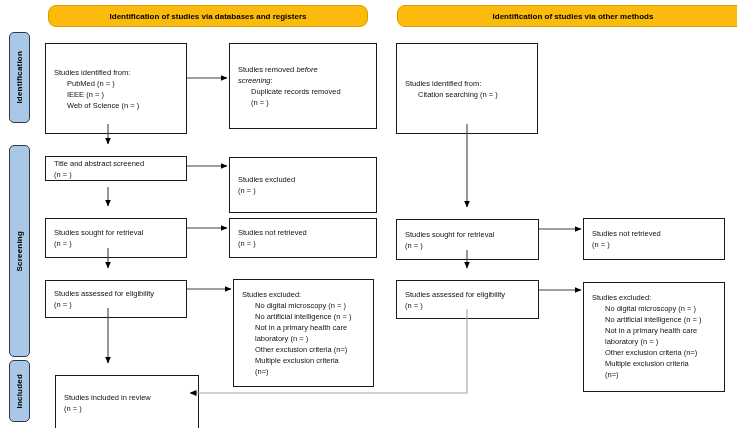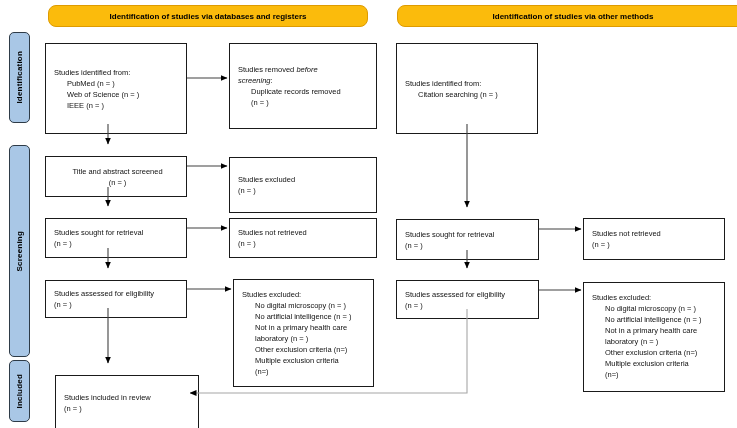--- a/index.html
+++ b/index.html
@@ -45,37 +45,37 @@
   <div class="stage" style="top:145px;height:212px;">
     <span>Screening</span>
   </div>
   <div class="stage" style="top:360px;height:62px;">
     <span>Included</span>
   </div>
 
   <div class="box" style="left:45px;top:33px;width:142px;height:91px;">
     <div class="ln">Studies identified from:</div>
     <div class="ln li">PubMed (n = )</div>
+    <div class="ln li">IEEE (n = )</div>
     <div class="ln li">Web of Science (n = )</div>
-    <div class="ln li">IEEE (n = )</div>
   </div>
 
   <div class="box" style="left:229px;top:33px;width:148px;height:86px;">
     <div class="ln"><span>Studies removed </span><span class="em">before</span></div>
     <div class="ln"><span class="em">screening</span><span>:</span></div>
     <div class="ln li">Duplicate records removed</div>
     <div class="ln li">(n = )</div>
   </div>
 
   <div class="box" style="left:396px;top:33px;width:142px;height:91px;">
     <div class="ln">Studies identified from:</div>
     <div class="ln li">Citation searching (n = )</div>
   </div>
 
-  <div class="box" style="left:45px;top:146px;width:142px;height:41px;align-items:center;">
+  <div class="box" style="left:45px;top:146px;width:142px;height:25px;">
     <div class="ln">Title and abstract screened</div>
     <div class="ln">(n = )</div>
   </div>
   <div class="box" style="left:229px;top:147px;width:148px;height:56px;">
     <div class="ln">Studies excluded</div>
     <div class="ln">(n = )</div>
   </div>
 
   <div class="box" style="left:45px;top:208px;width:142px;height:40px;">
     <div class="ln">Studies sought for retrieval</div>

